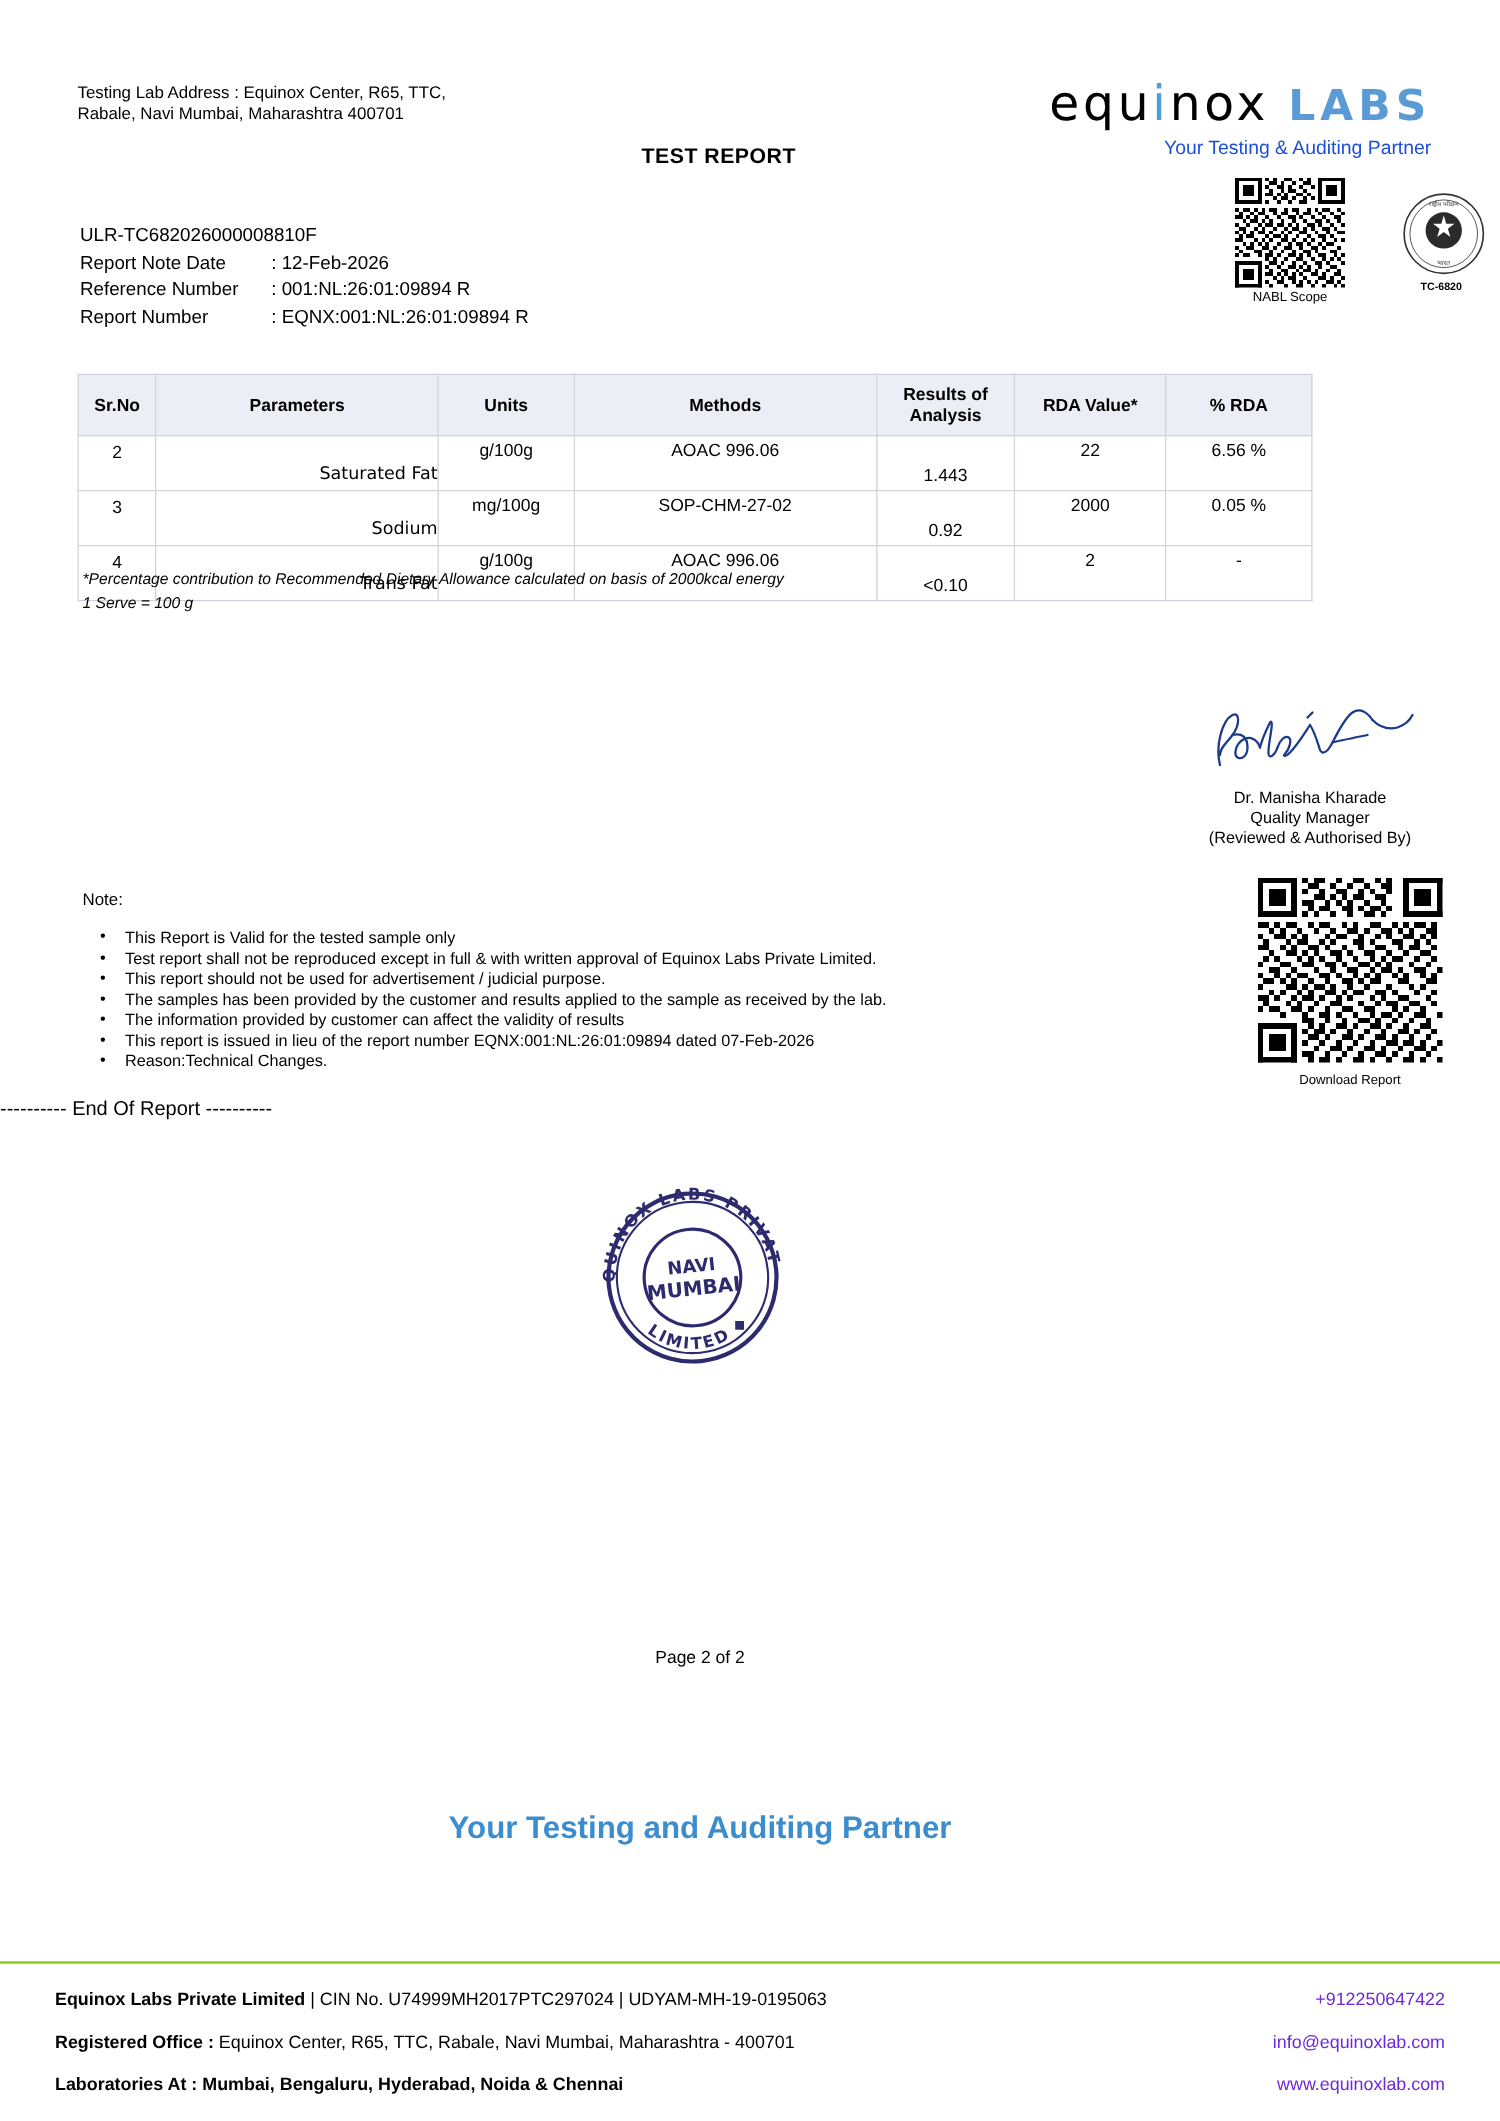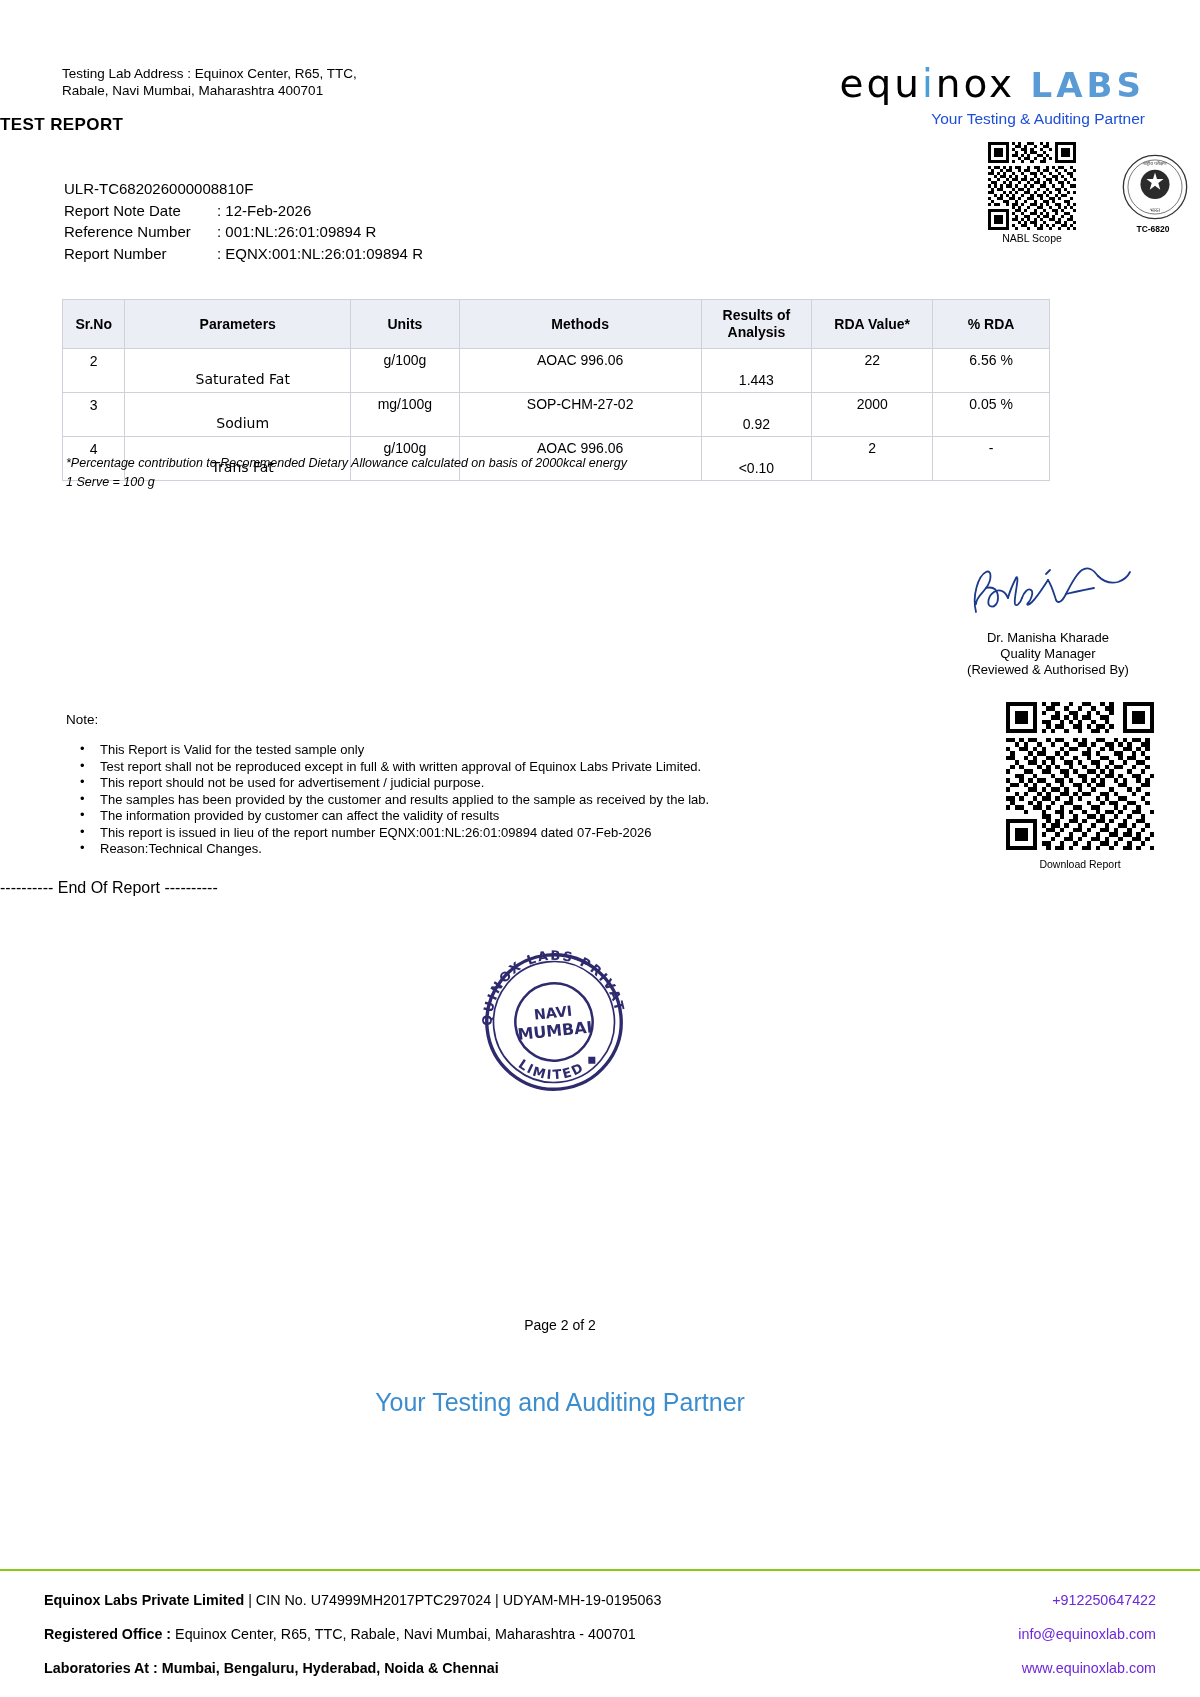--- a/index.html
+++ b/index.html
@@ -70,20 +70,21 @@
     line-height: 20px;
     margin-top: 2px;
     white-space: nowrap;
   }
 
   .report-title {
     position: absolute;
     top: 115px;
     left: 0;
     width: 1150px;
+    text-align: center;
     font-size: 17px;
     font-weight: bold;
     letter-spacing: 0.4px;
   }
 
   
   .meta {
     position: absolute;
     left: 64px;
     top: 178px;
@@ -176,21 +177,21 @@
     padding: 0;
     vertical-align: middle;
   }
   .cell-sr {
     text-align: center;
     vertical-align: top !important;
     padding-top: 4px !important;
     font-size: 14px;
   }
   .cell-par {
-    text-align: center;
+    text-align: right;
     vertical-align: bottom !important;
     padding: 0 0 5px 10px !important;
     font-family: "DejaVu Sans", sans-serif;
     font-size: 13.5px;
   }
   .cell-unit {
     text-align: center;
     vertical-align: top !important;
     padding-top: 3px !important;
   }
@@ -311,25 +312,25 @@
     left: 0;
     top: 1317px;
     width: 1120px;
     text-align: center;
     font-size: 14px;
   }
 
   .tagline-big {
     position: absolute;
     left: 0;
-    top: 1388px;
+    top: 1448px;
     width: 1120px;
     text-align: center;
     font-size: 25px;
-    font-weight: normal;
+    font-weight: bold;
     color: #3c8dce;
   }
 
   
   .footer {
     position: absolute;
     left: 0;
     bottom: 0;
     width: 1200px;
     border-top: 2px solid #84cc16;

